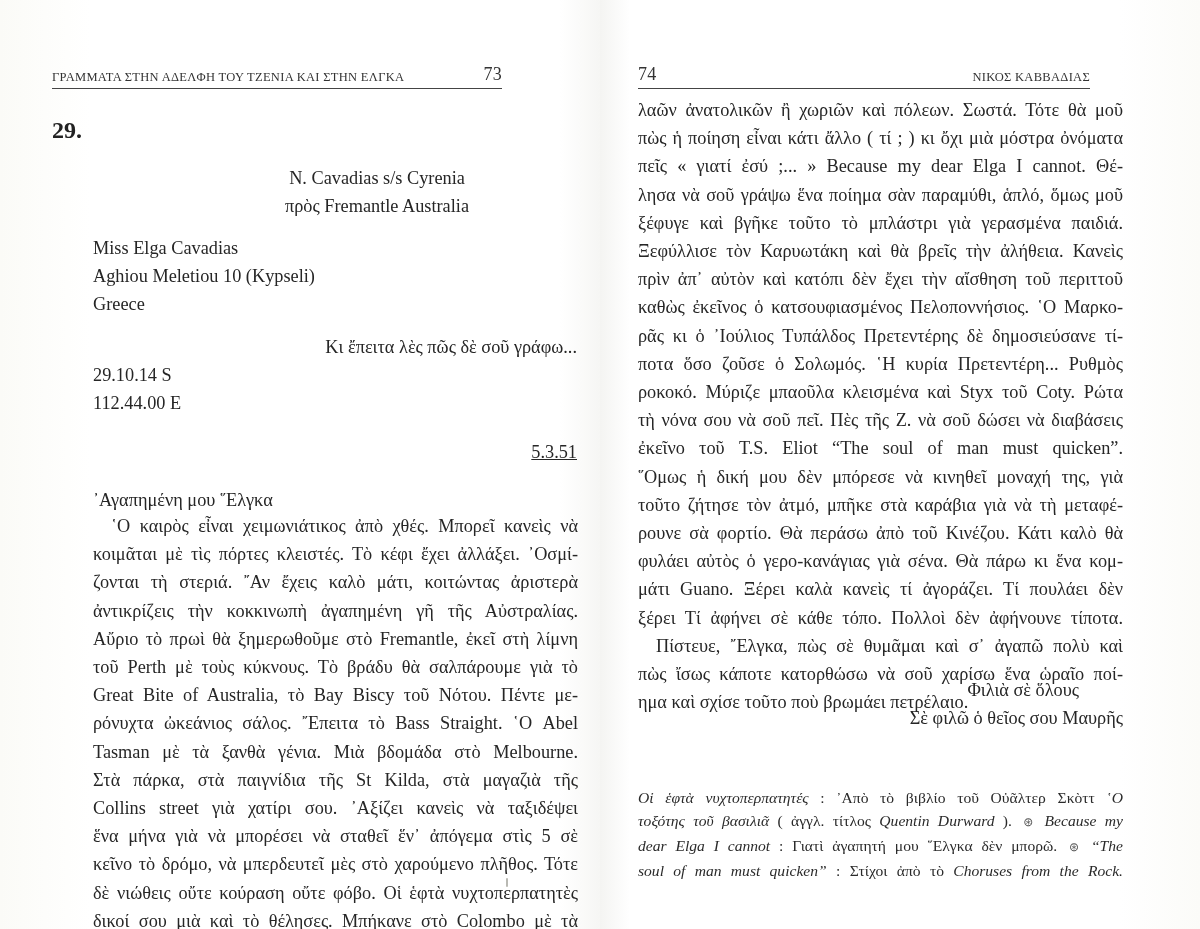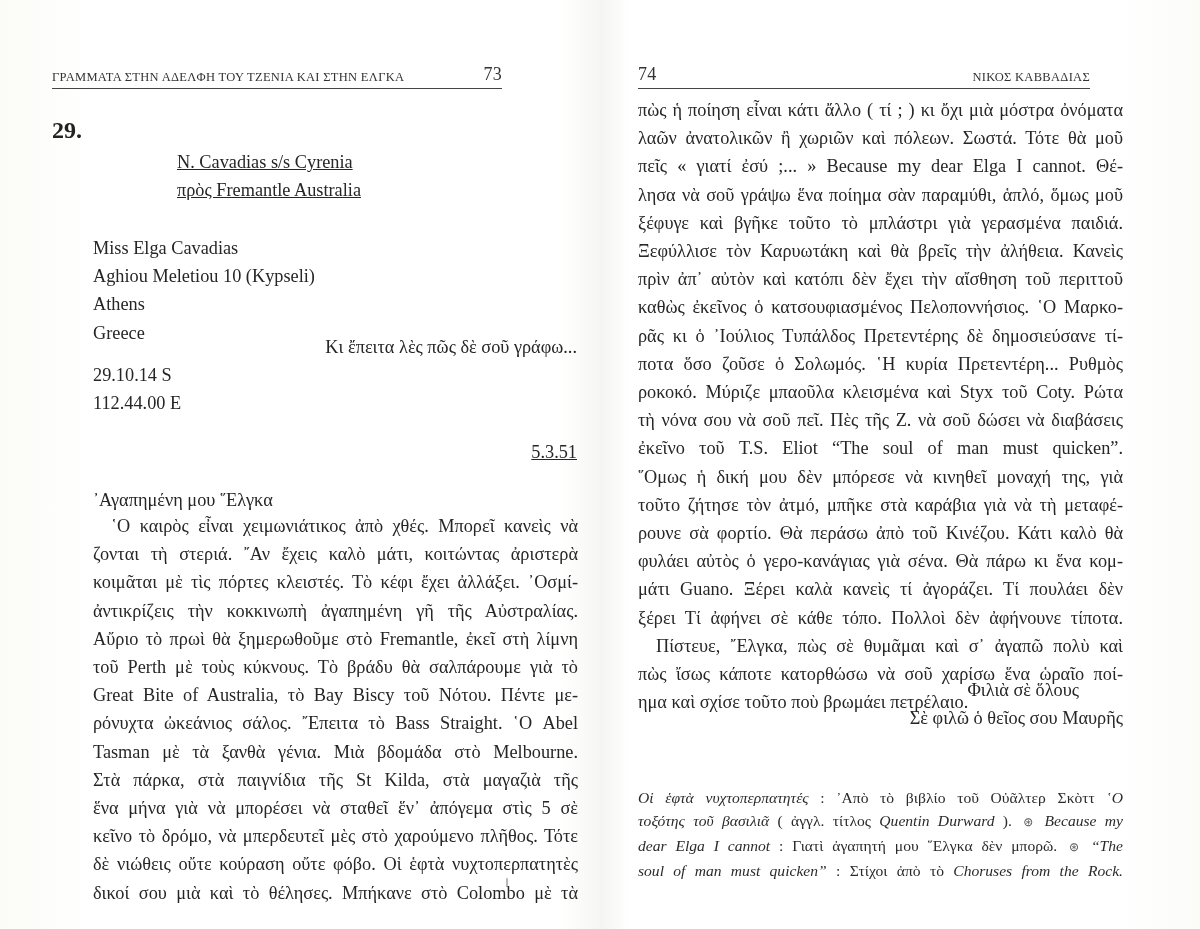--- a/index.html
+++ b/index.html
@@ -19,21 +19,21 @@
   }
   .page-left .running-head { left: 52px; width: 450px; }
   .page-right .running-head { left: 38px; width: 452px; }
   .folio { font-size: 18px; }
 
   .text { font-family: "Liberation Serif", serif; font-size: 18.3px; line-height: 28.2px; color: #262626; }
 
   .letter-num { position: absolute; top: 117px; left: 52px; width: 450px; text-align: left;
     font-family: "Liberation Serif", serif; font-weight: bold; font-size: 24px; color: #222; }
 
-  .sender { position: absolute; top: 148px; right: 23px; text-align: left; width: 400px; text-decoration: underline; }
+  .sender { position: absolute; top: 164px; right: 23px; text-align: center; width: 400px; }
   .address { position: absolute; top: 234px; left: 93px; width: 300px; }
   .epigraph { position: absolute; top: 333px; right: 23px; text-align: right; width: 460px; }
   .coords { position: absolute; top: 361px; left: 93px; width: 200px; }
   .date { position: absolute; top: 438px; right: 23px; text-align: right; width: 150px; text-decoration: underline; }
   .salutation { position: absolute; top: 486px; left: 93px; width: 400px; }
 
   .body-left { position: absolute; top: 512px; left: 93px; width: 485px; text-align: justify; }
   .body-left .line, .body-right .line { display: block; text-align: justify; text-align-last: justify; white-space: nowrap; }
   .body-left .line.indent { padding-left: 18px; }
 
@@ -68,66 +68,66 @@
     <div class="letter-num">29.</div>
 
     <div class="sender text">
       <div>N. Cavadias s/s Cyrenia</div>
       <div>πρὸς Fremantle Australia</div>
     </div>
 
     <div class="address text">
       <div>Miss Elga Cavadias</div>
       <div>Aghiou Meletiou 10 (Kypseli)</div>
-      <div>Athens</div>
       <div>Greece</div>
     </div>
 
     <div class="epigraph text">Κι ἔπειτα λὲς πῶς δὲ σοῦ γράφω...</div>
 
     <div class="coords text">
       <div>29.10.14 S</div>
       <div>112.44.00 E</div>
     </div>
 
     <div class="date text">5.3.51</div>
 
     <div class="salutation text">᾿Αγαπημένη μου ῞Ελγκα</div>
 
     <div class="body-left text">
       <span class="line indent">῾Ο καιρὸς εἶναι χειμωνιάτικος ἀπὸ χθές. Μπορεῖ κανεὶς νὰ</span>
+      <span class="line">κοιμᾶται μὲ τὶς πόρτες κλειστές. Τὸ κέφι ἔχει ἀλλάξει. ᾿Οσμί-</span>
       <span class="line">ζονται τὴ στεριά. ῎Αν ἔχεις καλὸ μάτι, κοιτώντας ἀριστερὰ</span>
-      <span class="line">κοιμᾶται μὲ τὶς πόρτες κλειστές. Τὸ κέφι ἔχει ἀλλάξει. ᾿Οσμί-</span>
       <span class="line">ἀντικρίζεις τὴν κοκκινωπὴ ἀγαπημένη γῆ τῆς Αὐστραλίας.</span>
       <span class="line">Αὔριο τὸ πρωὶ θὰ ξημερωθοῦμε στὸ Fremantle, ἐκεῖ στὴ λίμνη</span>
       <span class="line">τοῦ Perth μὲ τοὺς κύκνους. Τὸ βράδυ θὰ σαλπάρουμε γιὰ τὸ</span>
       <span class="line">Great Bite of Australia, τὸ Bay Biscy τοῦ Νότου. Πέντε με-</span>
       <span class="line">ρόνυχτα ὠκεάνιος σάλος. ῎Επειτα τὸ Bass Straight. ῾Ο Abel</span>
       <span class="line">Tasman μὲ τὰ ξανθὰ γένια. Μιὰ βδομάδα στὸ Melbourne.</span>
       <span class="line">Στὰ πάρκα, στὰ παιγνίδια τῆς St Kilda, στὰ μαγαζιὰ τῆς</span>
+      <span class="line">Collins street γιὰ χατίρι σου. ᾿Αξίζει κανεὶς νὰ ταξιδέψει</span>
       <span class="line">ἕνα μήνα γιὰ νὰ μπορέσει νὰ σταθεῖ ἕν᾿ ἀπόγεμα στὶς 5 σὲ</span>
       <span class="line">κεῖνο τὸ δρόμο, νὰ μπερδευτεῖ μὲς στὸ χαρούμενο πλῆθος. Τότε</span>
       <span class="line">δὲ νιώθεις οὔτε κούραση οὔτε φόβο. Οἱ ἑφτὰ νυχτοπερπατητὲς</span>
       <span class="line">δικοί σου μιὰ καὶ τὸ θέλησες. Μπήκανε στὸ Colombo μὲ τὰ</span>
 
     </div>
 
     <div class="speck"></div>
   </div>
 
   <div class="page page-right">
     <div class="running-head">
       <span class="folio">74</span>
       <span>ΝΙΚΟΣ ΚΑΒΒΑΔΙΑΣ</span>
     </div>
   </div>
 
   <div class="body-right text">
+    <span class="line">λαῶν ἀνατολικῶν ἢ χωριῶν καὶ πόλεων. Σωστά. Τότε θὰ μοῦ</span>
     <span class="line">πὼς ἡ ποίηση εἶναι κάτι ἄλλο ( τί ; ) κι ὄχι μιὰ μόστρα ὀνόματα</span>
-    <span class="line">λαῶν ἀνατολικῶν ἢ χωριῶν καὶ πόλεων. Σωστά. Τότε θὰ μοῦ</span>
     <span class="line">πεῖς « γιατί ἐσύ ;... » Because my dear Elga I cannot. Θέ-</span>
     <span class="line">λησα νὰ σοῦ γράψω ἕνα ποίημα σὰν παραμύθι, ἁπλό, ὅμως μοῦ</span>
     <span class="line">ξέφυγε καὶ βγῆκε τοῦτο τὸ μπλάστρι γιὰ γερασμένα παιδιά.</span>
     <span class="line">Ξεφύλλισε τὸν Καρυωτάκη καὶ θὰ βρεῖς τὴν ἀλήθεια. Κανεὶς</span>
     <span class="line">πρὶν ἀπ᾿ αὐτὸν καὶ κατόπι δὲν ἔχει τὴν αἴσθηση τοῦ περιττοῦ</span>
     <span class="line">καθὼς ἐκεῖνος ὁ κατσουφιασμένος Πελοποννήσιος. ῾Ο Μαρκο-</span>
     <span class="line">ρᾶς κι ὁ ᾿Ιούλιος Τυπάλδος Πρετεντέρης δὲ δημοσιεύσανε τί-</span>
     <span class="line">ποτα ὅσο ζοῦσε ὁ Σολωμός. ῾Η κυρία Πρετεντέρη... Ρυθμὸς</span>
     <span class="line">ροκοκό. Μύριζε μπαοῦλα κλεισμένα καὶ Styx τοῦ Coty. Ρώτα</span>
     <span class="line">τὴ νόνα σου νὰ σοῦ πεῖ. Πὲς τῆς Ζ. νὰ σοῦ δώσει νὰ διαβάσεις</span>

